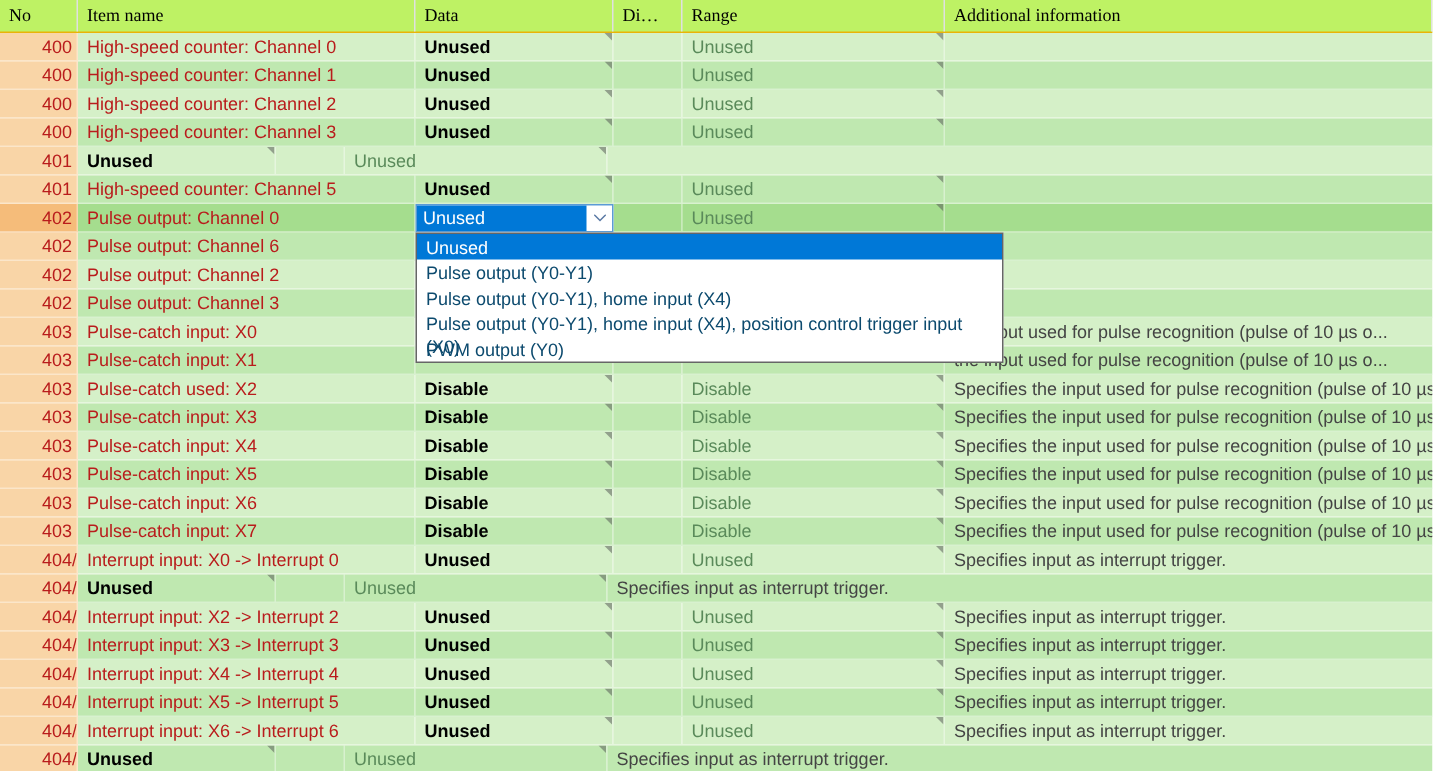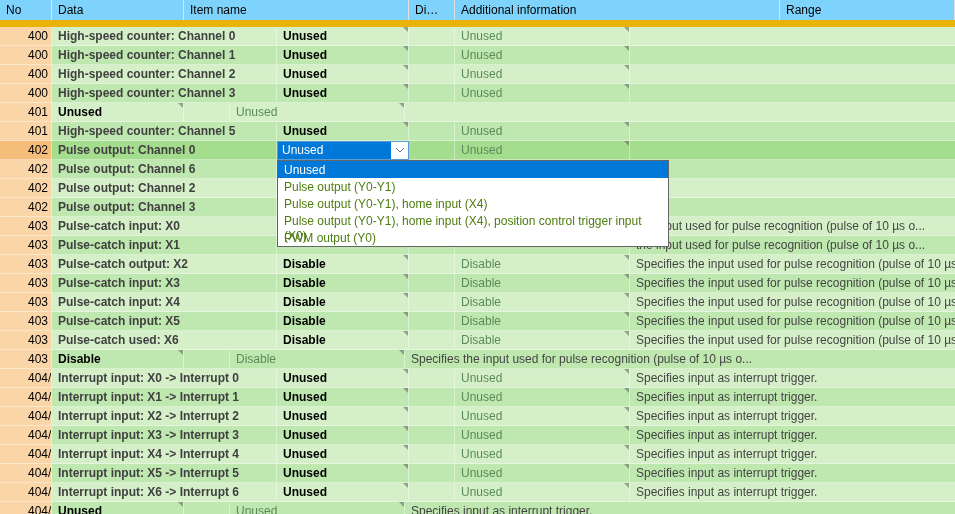--- a/index.html
+++ b/index.html
@@ -1,54 +1,54 @@
 <!DOCTYPE html>
 <html><head>
 <meta charset="utf-8">
 <style>
 * { box-sizing: border-box; margin: 0; padding: 0; }
 body { font-family: "Segoe UI", Tahoma, sans-serif; font-size: 12px; background: #fff; width: 955px; height: 514px; overflow: hidden; }
-.header-row { display: flex; background: #7dd3fc; border-bottom: 7px solid #eab308; }
+.header-row { display: flex; background: #bef264; border-bottom: 1px solid #eab308; font-family: Liberation Serif, serif; }
 .header-cell { padding: 3px 6px; border-right: 1px solid #e0e0e0; font-weight: 400; color: #000; white-space: nowrap; overflow: hidden; text-overflow: ellipsis; }
 .col-no { width: 52px; flex-shrink: 0; }
 .col-item { width: 225px; flex-shrink: 0; }
 .col-data { width: 132px; flex-shrink: 0; }
 .col-dim { width: 46px; flex-shrink: 0; }
 .col-range { width: 175px; flex-shrink: 0; }
 .col-info { flex: 1; }
 .data-row { display: flex; height: 19px; align-items: center; }
 .cell { padding: 0 6px; height: 19px; line-height: 19px; border-right: 1px solid rgba(255,255,255,0.4); border-bottom: 1px solid rgba(255,255,255,0.4); white-space: nowrap; overflow: hidden; position: relative; }
-.no-cell { color: #000000; padding-left: 28px; }
-.item-cell { color: #404040; font-weight: bold; }
+.no-cell { color: #b91c1c; padding-left: 28px; }
+.item-cell { color: #b91c1c; }
 .data-cell { color: #000; font-weight: 600; }
 .range-cell { color: #5a8a5a; }
 .info-cell { color: #444; border-right: none; }
 .orange-light { background: #f9d5a7; }
 .orange-dark { background: #f5bc7a; }
 .green-light { background: #d5f0c8; }
 .green-med { background: #bfe8b0; }
 .green-sel { background: #a5dd8e; }
 .combo { position: absolute; left: 277px; width: 132px; height: 19px; border: 1px solid #5b9bd5; background: #fff; display: flex; align-items: center; z-index: 5; }
 .combo-text { flex: 1; background: #0078d7; color: #fff; padding: 0 4px; height: 17px; line-height: 17px; }
 .combo-btn { width: 17px; height: 17px; display: flex; align-items: center; justify-content: center; color: #5b7aa5; }
 .dropdown { position: absolute; left: 277px; width: 392px; background: #fff; border: 1px solid #666; z-index: 10; }
-.dd-item { padding: 2px 6px; height: 17px; line-height: 15px; color: #4d7c0f; font-size: 12px; }
+.dd-item { padding: 2px 6px; height: 17px; line-height: 15px; color: #0c4a6e; font-size: 12px; }
 .dd-item.sel { background: #0078d7; color: #fff; }
 .tri::before { content: ''; position: absolute; top: 0; right: 0; width: 0; height: 0; border-top: 5px solid rgba(80,80,80,0.5); border-left: 5px solid transparent; }
 </style>
 </head>
 <body>
 
 <div class="header-row">
   <div class="header-cell col-no">No</div>
+  <div class="header-cell col-item">Item name</div>
   <div class="header-cell col-data">Data</div>
-  <div class="header-cell col-item">Item name</div>
   <div class="header-cell col-dim">Dime...</div>
+  <div class="header-cell col-range">Range</div>
   <div class="header-cell col-info">Additional information</div>
-  <div class="header-cell col-range">Range</div>
 </div>
 
 <div id="rows" style="position:relative;">
     <div class="data-row">
       <div class="cell col-no no-cell orange-light">400</div>
       <div class="cell col-item item-cell green-light">High-speed counter: Channel 0</div>
       <div class="cell col-data data-cell green-light tri">Unused</div>
       <div class="cell col-dim green-light"></div>
       <div class="cell col-range range-cell green-light tri">Unused</div>
       <div class="cell col-info info-cell green-light"></div>
@@ -135,21 +135,21 @@
     <div class="data-row">
       <div class="cell col-no no-cell orange-light">403</div>
       <div class="cell col-item item-cell green-med">Pulse-catch input: X1</div>
       <div class="cell col-data data-cell green-med"></div>
       <div class="cell col-dim green-med"></div>
       <div class="cell col-range range-cell green-med"></div>
       <div class="cell col-info info-cell green-med">the input used for pulse recognition (pulse of 10 µs o...</div>
     </div>
     <div class="data-row">
       <div class="cell col-no no-cell orange-light">403</div>
-      <div class="cell col-item item-cell green-light">Pulse-catch output: X2</div>
+      <div class="cell col-item item-cell green-light">Pulse-catch used: X2</div>
       <div class="cell col-data data-cell green-light tri">Disable</div>
       <div class="cell col-dim green-light"></div>
       <div class="cell col-range range-cell green-light tri">Disable</div>
       <div class="cell col-info info-cell green-light">Specifies the input used for pulse recognition (pulse of 10 µs o...</div>
     </div>
     <div class="data-row">
       <div class="cell col-no no-cell orange-light">403</div>
       <div class="cell col-item item-cell green-med">Pulse-catch input: X3</div>
       <div class="cell col-data data-cell green-med tri">Disable</div>
       <div class="cell col-dim green-med"></div>
@@ -167,44 +167,44 @@
     <div class="data-row">
       <div class="cell col-no no-cell orange-light">403</div>
       <div class="cell col-item item-cell green-med">Pulse-catch input: X5</div>
       <div class="cell col-data data-cell green-med tri">Disable</div>
       <div class="cell col-dim green-med"></div>
       <div class="cell col-range range-cell green-med tri">Disable</div>
       <div class="cell col-info info-cell green-med">Specifies the input used for pulse recognition (pulse of 10 µs o...</div>
     </div>
     <div class="data-row">
       <div class="cell col-no no-cell orange-light">403</div>
-      <div class="cell col-item item-cell green-light">Pulse-catch used: X6</div>
+      <div class="cell col-item item-cell green-light">Pulse-catch input: X6</div>
       <div class="cell col-data data-cell green-light tri">Disable</div>
       <div class="cell col-dim green-light"></div>
       <div class="cell col-range range-cell green-light tri">Disable</div>
       <div class="cell col-info info-cell green-light">Specifies the input used for pulse recognition (pulse of 10 µs o...</div>
     </div>
     <div class="data-row">
       <div class="cell col-no no-cell orange-light">403</div>
+      <div class="cell col-item item-cell green-med">Pulse-catch input: X7</div>
       <div class="cell col-data data-cell green-med tri">Disable</div>
       <div class="cell col-dim green-med"></div>
       <div class="cell col-range range-cell green-med tri">Disable</div>
       <div class="cell col-info info-cell green-med">Specifies the input used for pulse recognition (pulse of 10 µs o...</div>
     </div>
     <div class="data-row">
       <div class="cell col-no no-cell orange-light">404/405</div>
       <div class="cell col-item item-cell green-light">Interrupt input: X0 -&gt; Interrupt 0</div>
       <div class="cell col-data data-cell green-light tri">Unused</div>
       <div class="cell col-dim green-light"></div>
       <div class="cell col-range range-cell green-light tri">Unused</div>
       <div class="cell col-info info-cell green-light">Specifies input as interrupt trigger.</div>
     </div>
     <div class="data-row">
       <div class="cell col-no no-cell orange-light">404/405</div>
-      <div class="cell col-item item-cell green-med">Interrupt input: X1 -&gt; Interrupt 1</div>
       <div class="cell col-data data-cell green-med tri">Unused</div>
       <div class="cell col-dim green-med"></div>
       <div class="cell col-range range-cell green-med tri">Unused</div>
       <div class="cell col-info info-cell green-med">Specifies input as interrupt trigger.</div>
     </div>
     <div class="data-row">
       <div class="cell col-no no-cell orange-light">404/405</div>
       <div class="cell col-item item-cell green-light">Interrupt input: X2 -&gt; Interrupt 2</div>
       <div class="cell col-data data-cell green-light tri">Unused</div>
       <div class="cell col-dim green-light"></div>

